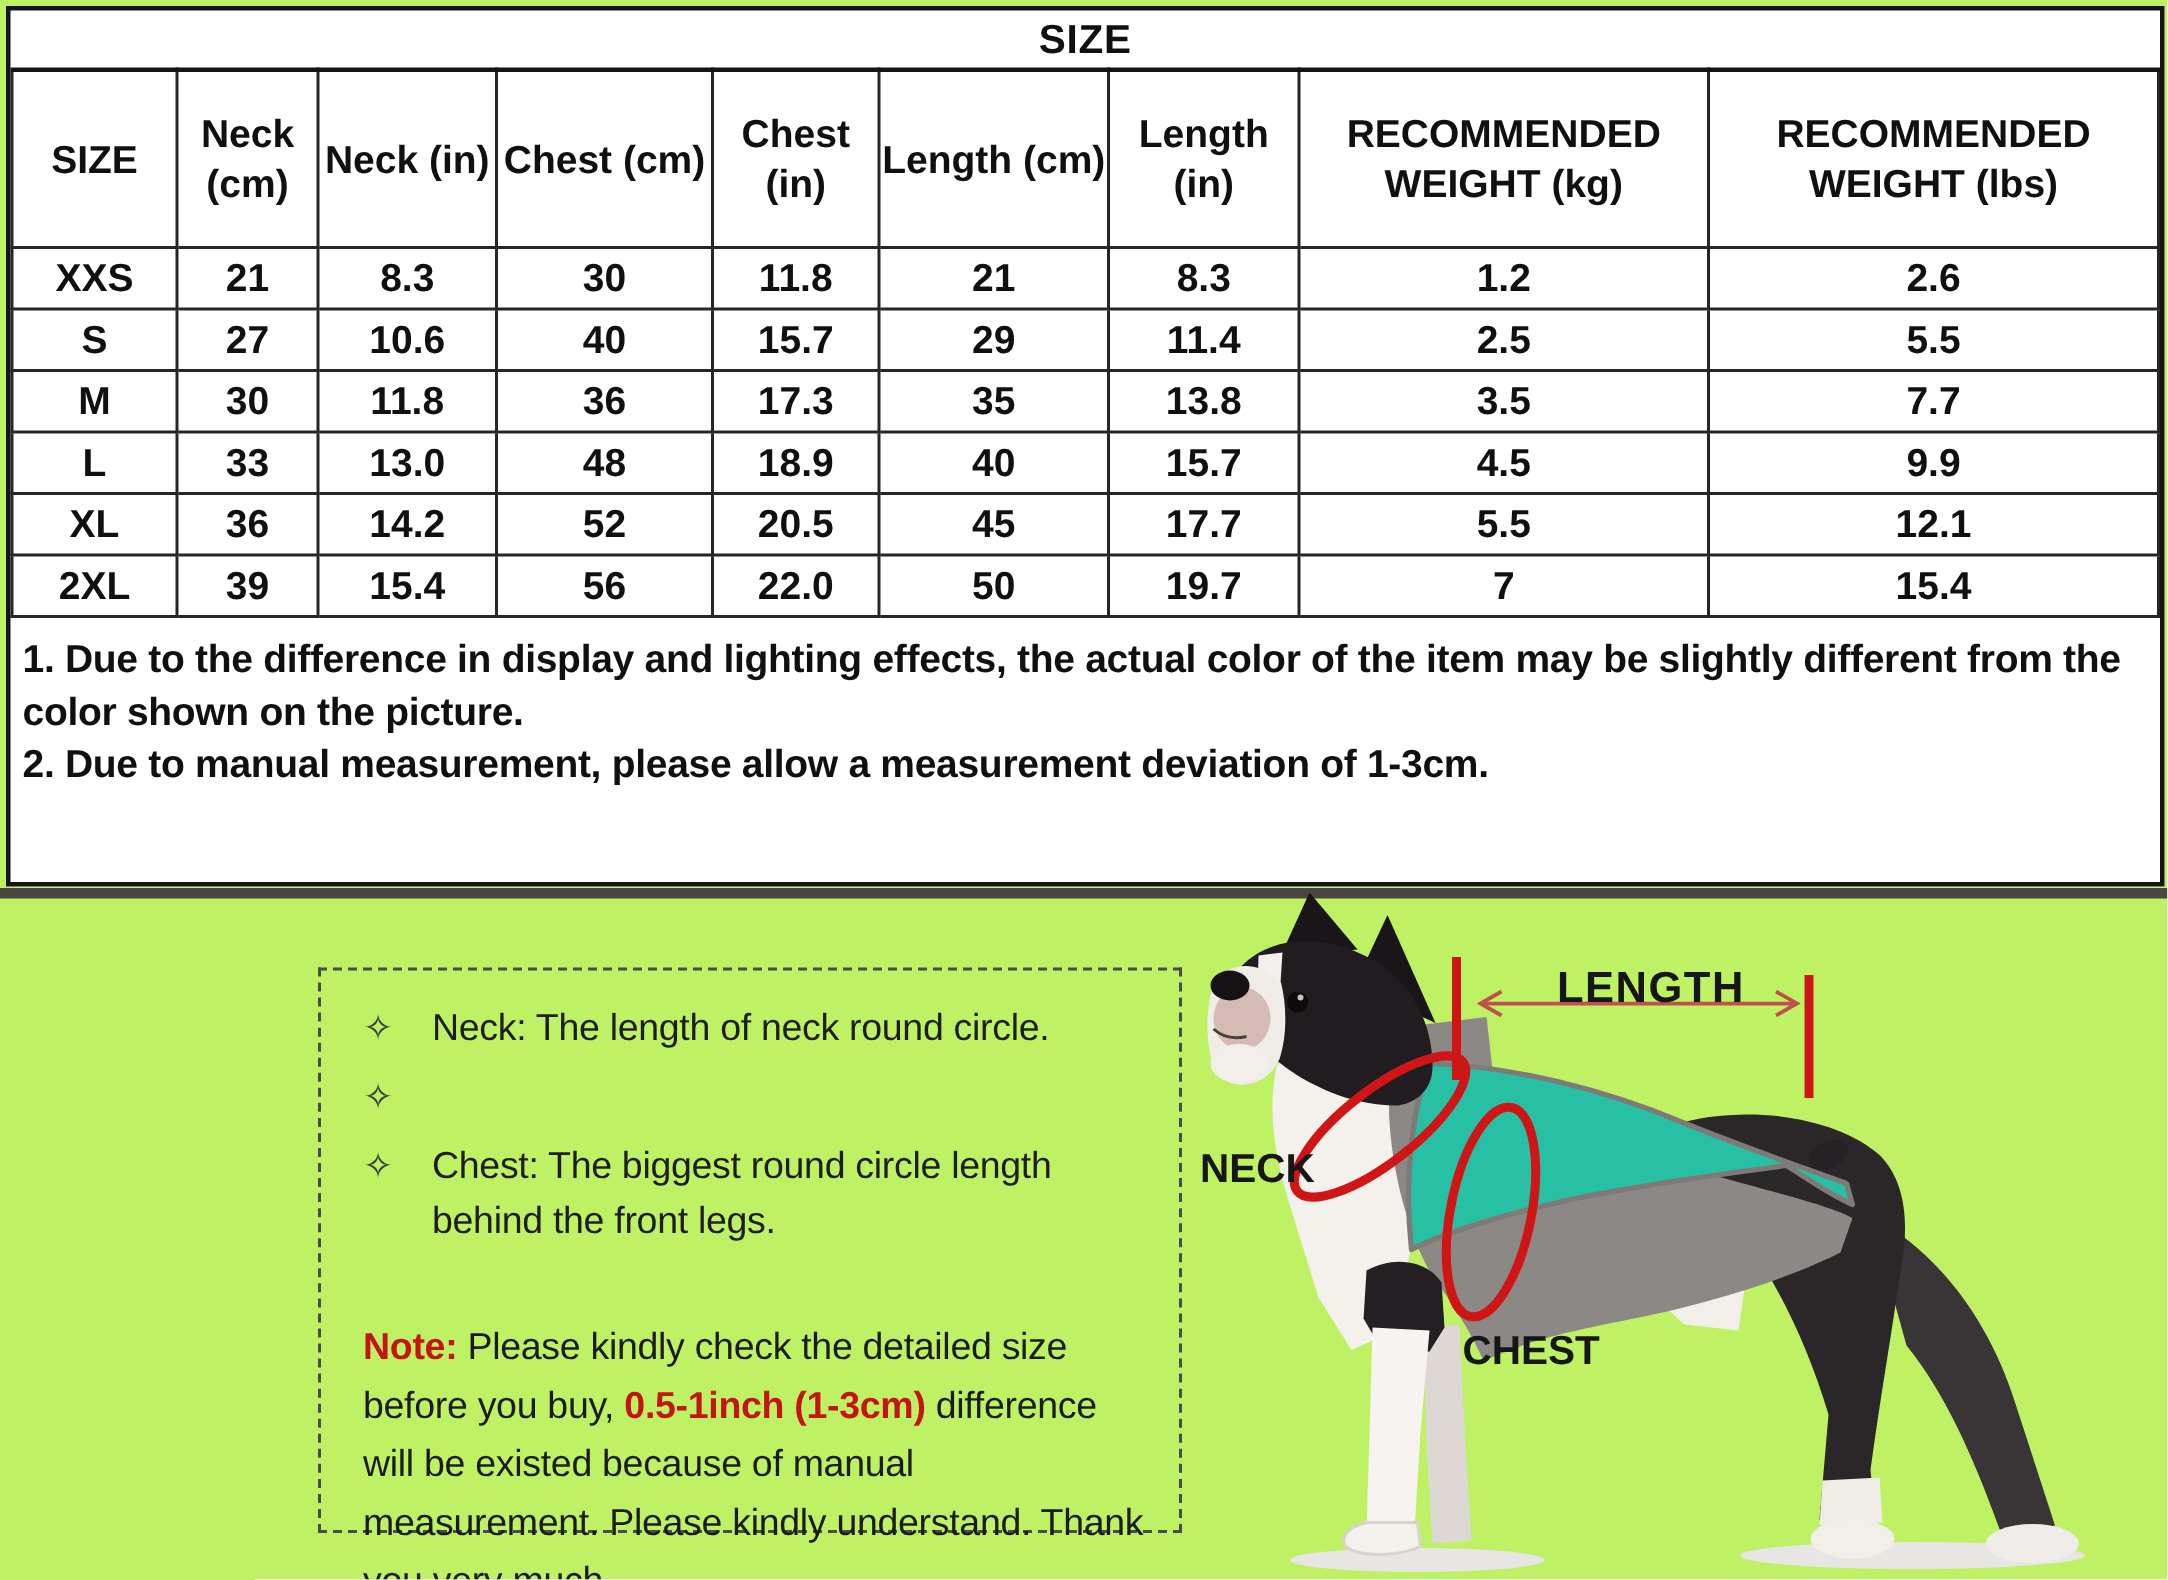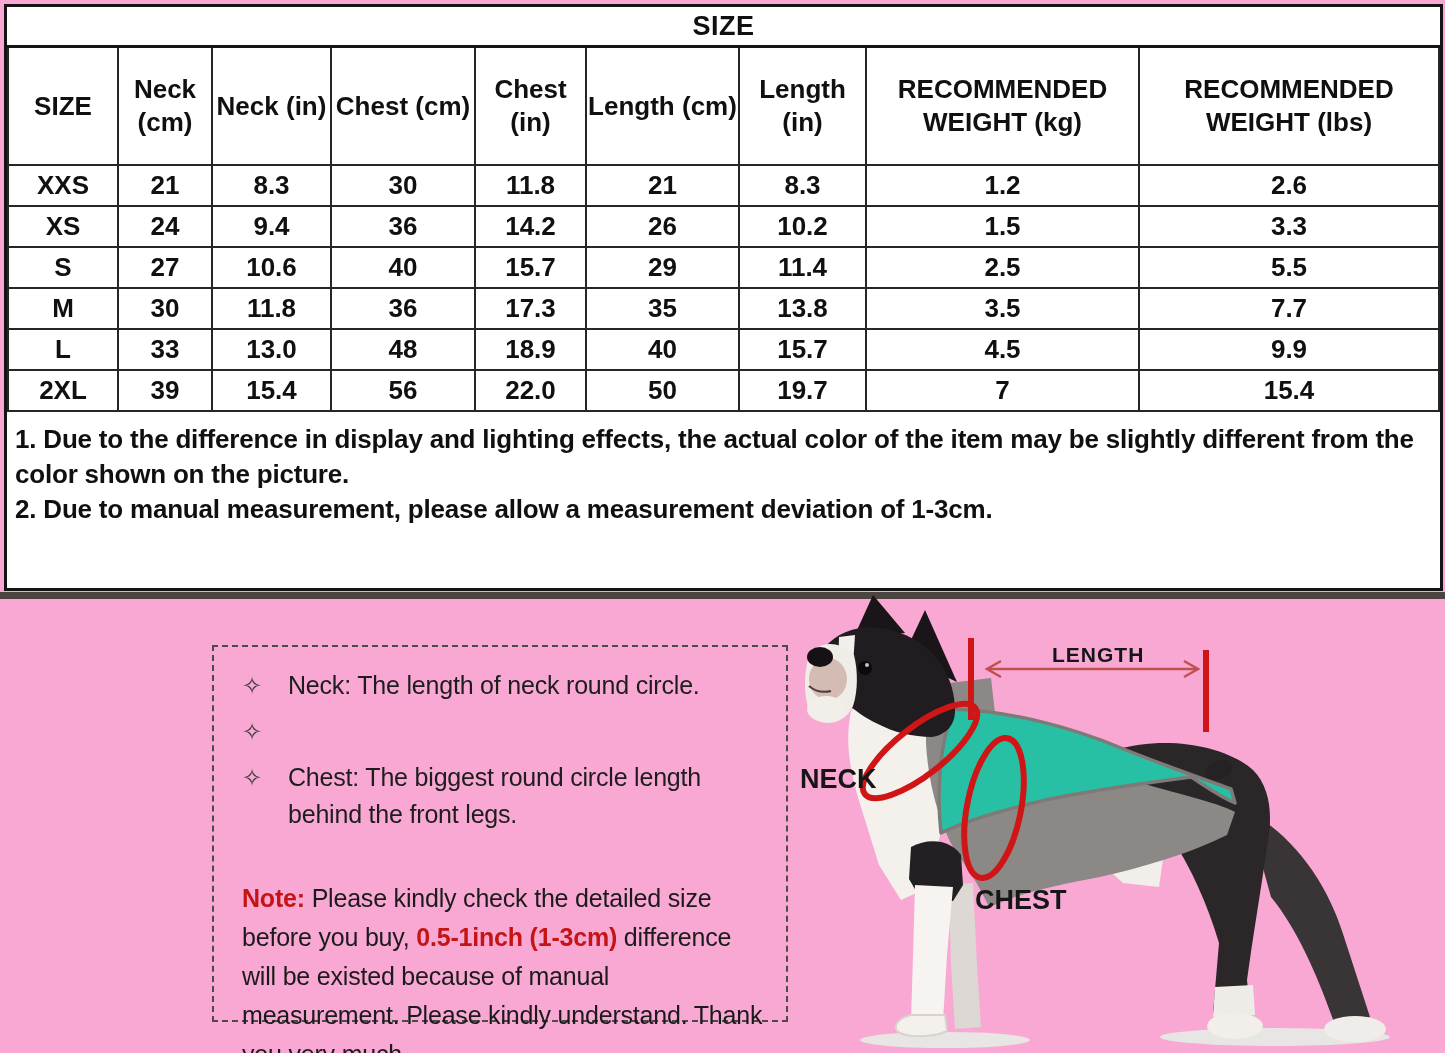--- a/index.html
+++ b/index.html
@@ -1,17 +1,17 @@
 <!DOCTYPE html>
 <html><head>
 <meta charset="utf-8">
 <style>
   html,body{margin:0;padding:0;background:#ffffff;}
   .stage{
-    position:relative;width:1445px;height:1053px;background:#f9a8d4;overflow:hidden;
+    position:relative;width:1445px;height:1053px;background:#bef264;overflow:hidden;
     font-family:"Liberation Sans","DejaVu Sans",sans-serif;color:#111;
   }
 
   
   .table-wrap{
     position:absolute;left:4px;top:4px;width:1433px;height:581px;
     border:3px solid #141414;background:#fff;box-sizing:content-box;
   }
   table.size{border-collapse:collapse;table-layout:fixed;width:100%;}
   table.size td,table.size th{
@@ -46,21 +46,21 @@
     margin:46px 0 0 10px;font-size:25px;line-height:39px;letter-spacing:-0.2px;color:#1b1b1b;
   }
   .red-bold{color:#c41414;font-weight:bold;text-align:center;}
 
   
   .diagram{position:absolute;left:795px;top:585px;width:650px;height:468px;}
   .diagram svg{position:absolute;left:0;top:0;}
   .diag-label{
     position:absolute;font-weight:bold;color:#161616;white-space:nowrap;
   }
-  .lbl-length{left:257px;top:58px;font-size:21px;letter-spacing:1px;}
+  .lbl-length{left:243px;top:58px;font-size:29px;letter-spacing:1px;}
   .lbl-neck{left:5px;top:179px;font-size:27px;text-align:center;}
   .lbl-chest{left:180px;top:300px;font-size:27px;}
 </style>
 </head>
 <body>
 
 <div class="stage">
 
   <div class="table-wrap">
     <table class="size">
@@ -97,31 +97,20 @@
             <td>21</td>
             <td>8.3</td>
             <td>30</td>
             <td>11.8</td>
             <td>21</td>
             <td>8.3</td>
             <td>1.2</td>
             <td>2.6</td>
           </tr>
           <tr>
-            <td>XS</td>
-            <td>24</td>
-            <td>9.4</td>
-            <td>36</td>
-            <td>14.2</td>
-            <td>26</td>
-            <td>10.2</td>
-            <td>1.5</td>
-            <td>3.3</td>
-          </tr>
-          <tr>
             <td>S</td>
             <td>27</td>
             <td>10.6</td>
             <td>40</td>
             <td>15.7</td>
             <td>29</td>
             <td>11.4</td>
             <td>2.5</td>
             <td>5.5</td>
           </tr>
@@ -139,20 +128,31 @@
           <tr>
             <td>L</td>
             <td>33</td>
             <td>13.0</td>
             <td>48</td>
             <td>18.9</td>
             <td>40</td>
             <td>15.7</td>
             <td>4.5</td>
             <td>9.9</td>
+          </tr>
+          <tr>
+            <td>XL</td>
+            <td>36</td>
+            <td>14.2</td>
+            <td>52</td>
+            <td>20.5</td>
+            <td>45</td>
+            <td>17.7</td>
+            <td>5.5</td>
+            <td>12.1</td>
           </tr>
           <tr>
             <td>2XL</td>
             <td>39</td>
             <td>15.4</td>
             <td>56</td>
             <td>22.0</td>
             <td>50</td>
             <td>19.7</td>
             <td>7</td>

